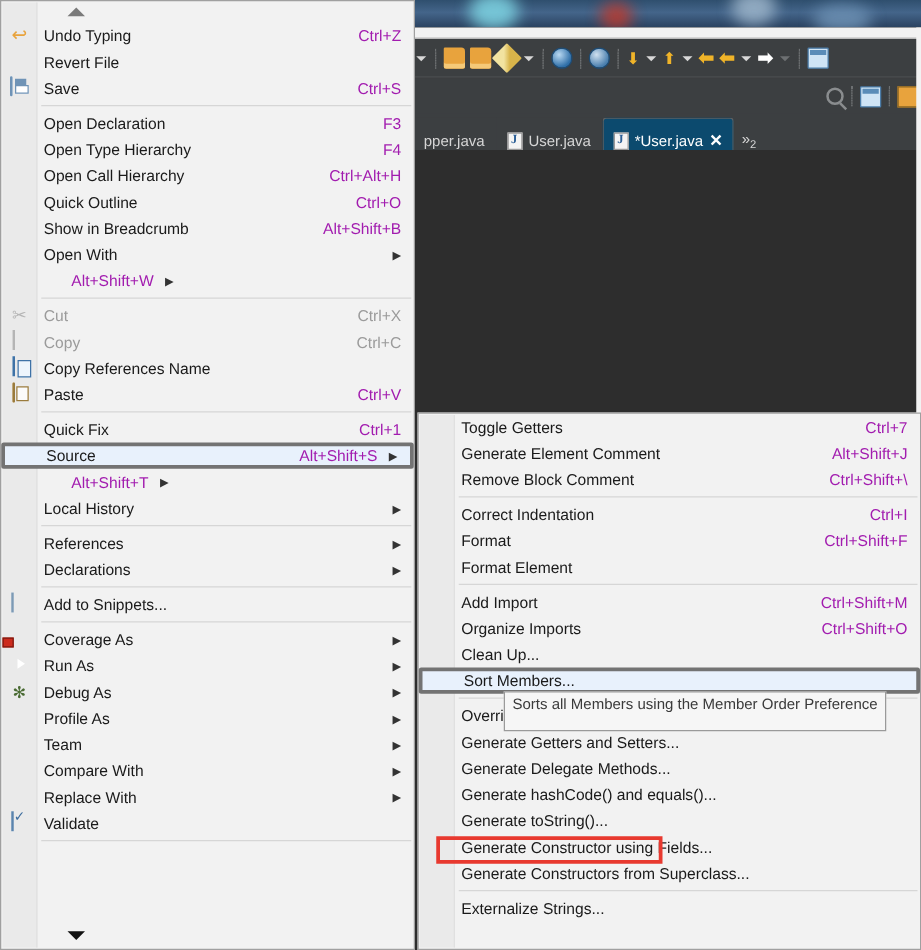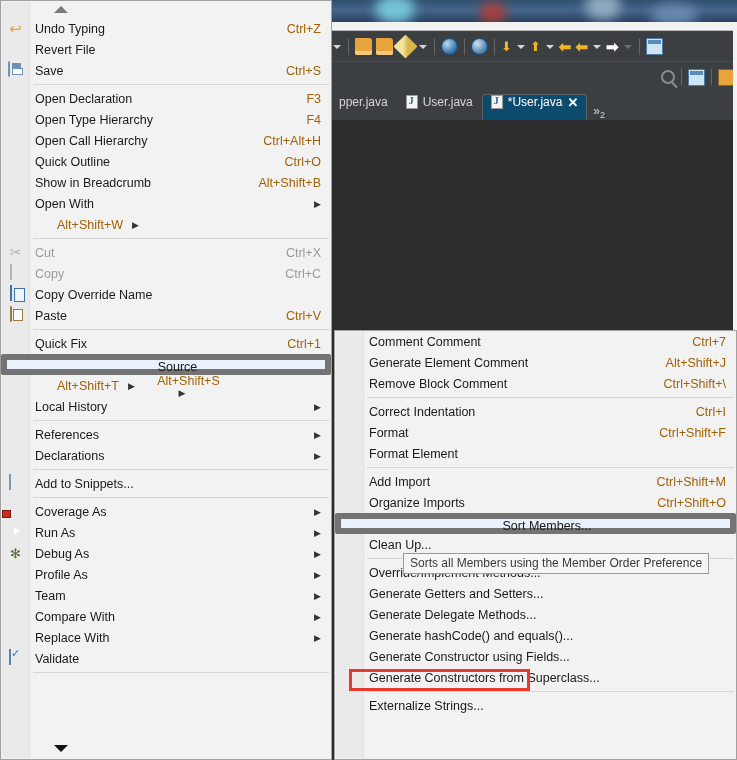--- a/index.html
+++ b/index.html
@@ -69,21 +69,21 @@
                   border-radius: 50%; position: relative; }
   .search-glyph::after { content:''; position:absolute; right:-5px; bottom:-4px;
                          width:7px; height:2px; background:#8a8d8f; transform: rotate(45deg); }
 
   
   .tabbar {
     position: absolute; left: 0; top: 70px; width: 407px; height: 28px;
     background: #3c3f41; display: flex; align-items: flex-end;
   }
   .tab {
-    height: 26px; display: flex; align-items: flex-start; gap: 5px;
+    height: 26px; display: flex; align-items: flex-end; gap: 5px;
     padding: 0 8px; font-size: 12px; color: #d6d6d6;
     background: #3c3f41; border: 1px solid transparent; border-bottom: none;
     white-space: nowrap;
   }
   .tab.active {
     background: #0c4a6e; color: #ffffff;
     border-color: #5d6062 #5d6062 transparent #5d6062;
     border-radius: 3px 3px 0 0;
   }
   .java-ic {
@@ -118,30 +118,29 @@
     position: absolute; left: 1px; top: 1px; bottom: 1px; width: 28px;
     background: #eaeaea; border-right: 1px solid #e0e0e0;
   }
   .menu-list { position: relative; }
   .mi {
     position: relative; display: flex; align-items: center;
     height: 21px; padding-left: 34px; padding-right: 10px;
     white-space: nowrap; cursor: default;
   }
   .mi .label { flex: 1 1 auto; }
-  .mi .accel { color: #a16207; margin-left: 22px; }
+  .mi .accel { color: #a21caf; margin-left: 22px; }
   .mi.disabled, .mi.disabled .accel { color: #9b9b9b; }
   .mi .submark { width: 12px; text-align: right; font-size: 9px; color:#333; margin-left:4px; }
   .mi.selected {
     background: #e8f1fc;
-    border: 6px solid #737373;
+    border: 3px solid #737373;
     border-radius: 2px;
     height: 21px;
     padding-left: 33px;
-    flex-direction: column;
   }
   .mi .icon {
     position: absolute; left: 6px; top: 2px; width: 17px; height: 17px;
   }
   .sep { height: 1px; margin: 3px 2px 3px 32px; background: #d6d6d6; }
 
   .scroll-arrow {
     height: 17px; display: flex; align-items: center; justify-content: center;
     position: relative;
   }
@@ -189,21 +188,21 @@
                  border-left:6px solid #ffffff; }
   .g-bug { font-size:13px; color:#4a6b33; line-height:17px; display:block; text-align:center; }
   .g-check { width:13px; height:13px; margin:2px; background:#fff;
              border:1px solid #5b84ad; position:relative; }
   .g-check::after{ content:'✓'; position:absolute; left:1px; top:-3px; font-size:11px;
                    color:#3d6d9e; }
 
   
   .tooltip {
     position: absolute; background:#f6f6f6; border:1px solid #9a9a9a;
-    font-size: 12px; color:#3a3a3a; padding: 2px 6px 3px 6px; z-index: 80;
+    font-size: 12px; color:#3a3a3a; padding: 2px 6px 14px 6px; z-index: 80;
     white-space: nowrap;
   }
   
   .annot {
     position: absolute; border: 3px solid #e8392f; z-index: 90; pointer-events: none;
   }
 </style>
 </head>
 <body>
 
@@ -350,21 +349,21 @@
           <span class="label">Cut</span>
           <span class="accel">Ctrl+X</span>
         </div>
         <div class="mi disabled">
           <span class="icon"><span class="g-copy-dim"></span></span>
           <span class="label">Copy</span>
           <span class="accel">Ctrl+C</span>
         </div>
         <div class="mi">
           <span class="icon"><span class="g-copy"></span></span>
-          <span class="label">Copy Override Name</span>
+          <span class="label">Copy References Name</span>
         </div>
         <div class="mi">
           <span class="icon"><span class="g-paste"></span></span>
           <span class="label">Paste</span>
           <span class="accel">Ctrl+V</span>
         </div>
         <div class="sep"></div>
         <div class="mi">
           <span class="label">Quick Fix</span>
           <span class="accel">Ctrl+1</span>
@@ -438,21 +437,21 @@
       </div>
     <div class="scroll-arrow" style="position:absolute;bottom:2px;left:0;right:0;">
       <div class="tri-down"></div>
     </div>
   </div>
 
   <div class="menu" id="src-menu" style="left:334px; top:330px; width:403px; height:430px;">
     <div class="gutter"></div>
     <div class="menu-list" id="src-list">
         <div class="mi">
-          <span class="label">Comment Comment</span>
+          <span class="label">Toggle Getters</span>
           <span class="accel">Ctrl+7</span>
         </div>
         <div class="mi">
           <span class="label">Generate Element Comment</span>
           <span class="accel">Alt+Shift+J</span>
         </div>
         <div class="mi">
           <span class="label">Remove Block Comment</span>
           <span class="accel">Ctrl+Shift+\</span>
         </div>
@@ -470,38 +469,41 @@
         </div>
         <div class="sep"></div>
         <div class="mi">
           <span class="label">Add Import</span>
           <span class="accel">Ctrl+Shift+M</span>
         </div>
         <div class="mi">
           <span class="label">Organize Imports</span>
           <span class="accel">Ctrl+Shift+O</span>
         </div>
+        <div class="mi">
+          <span class="label">Clean Up...</span>
+        </div>
         <div class="mi selected">
           <span class="label">Sort Members...</span>
         </div>
-        <div class="mi">
-          <span class="label">Clean Up...</span>
-        </div>
         <div class="sep"></div>
         <div class="mi">
           <span class="label">Override/Implement Methods...</span>
         </div>
         <div class="mi">
           <span class="label">Generate Getters and Setters...</span>
         </div>
         <div class="mi">
           <span class="label">Generate Delegate Methods...</span>
         </div>
         <div class="mi">
           <span class="label">Generate hashCode() and equals()...</span>
+        </div>
+        <div class="mi">
+          <span class="label">Generate toString()...</span>
         </div>
         <div class="mi">
           <span class="label">Generate Constructor using Fields...</span>
         </div>
         <div class="mi">
           <span class="label">Generate Constructors from Superclass...</span>
         </div>
         <div class="sep"></div>
         <div class="mi">
           <span class="label">Externalize Strings...</span>

